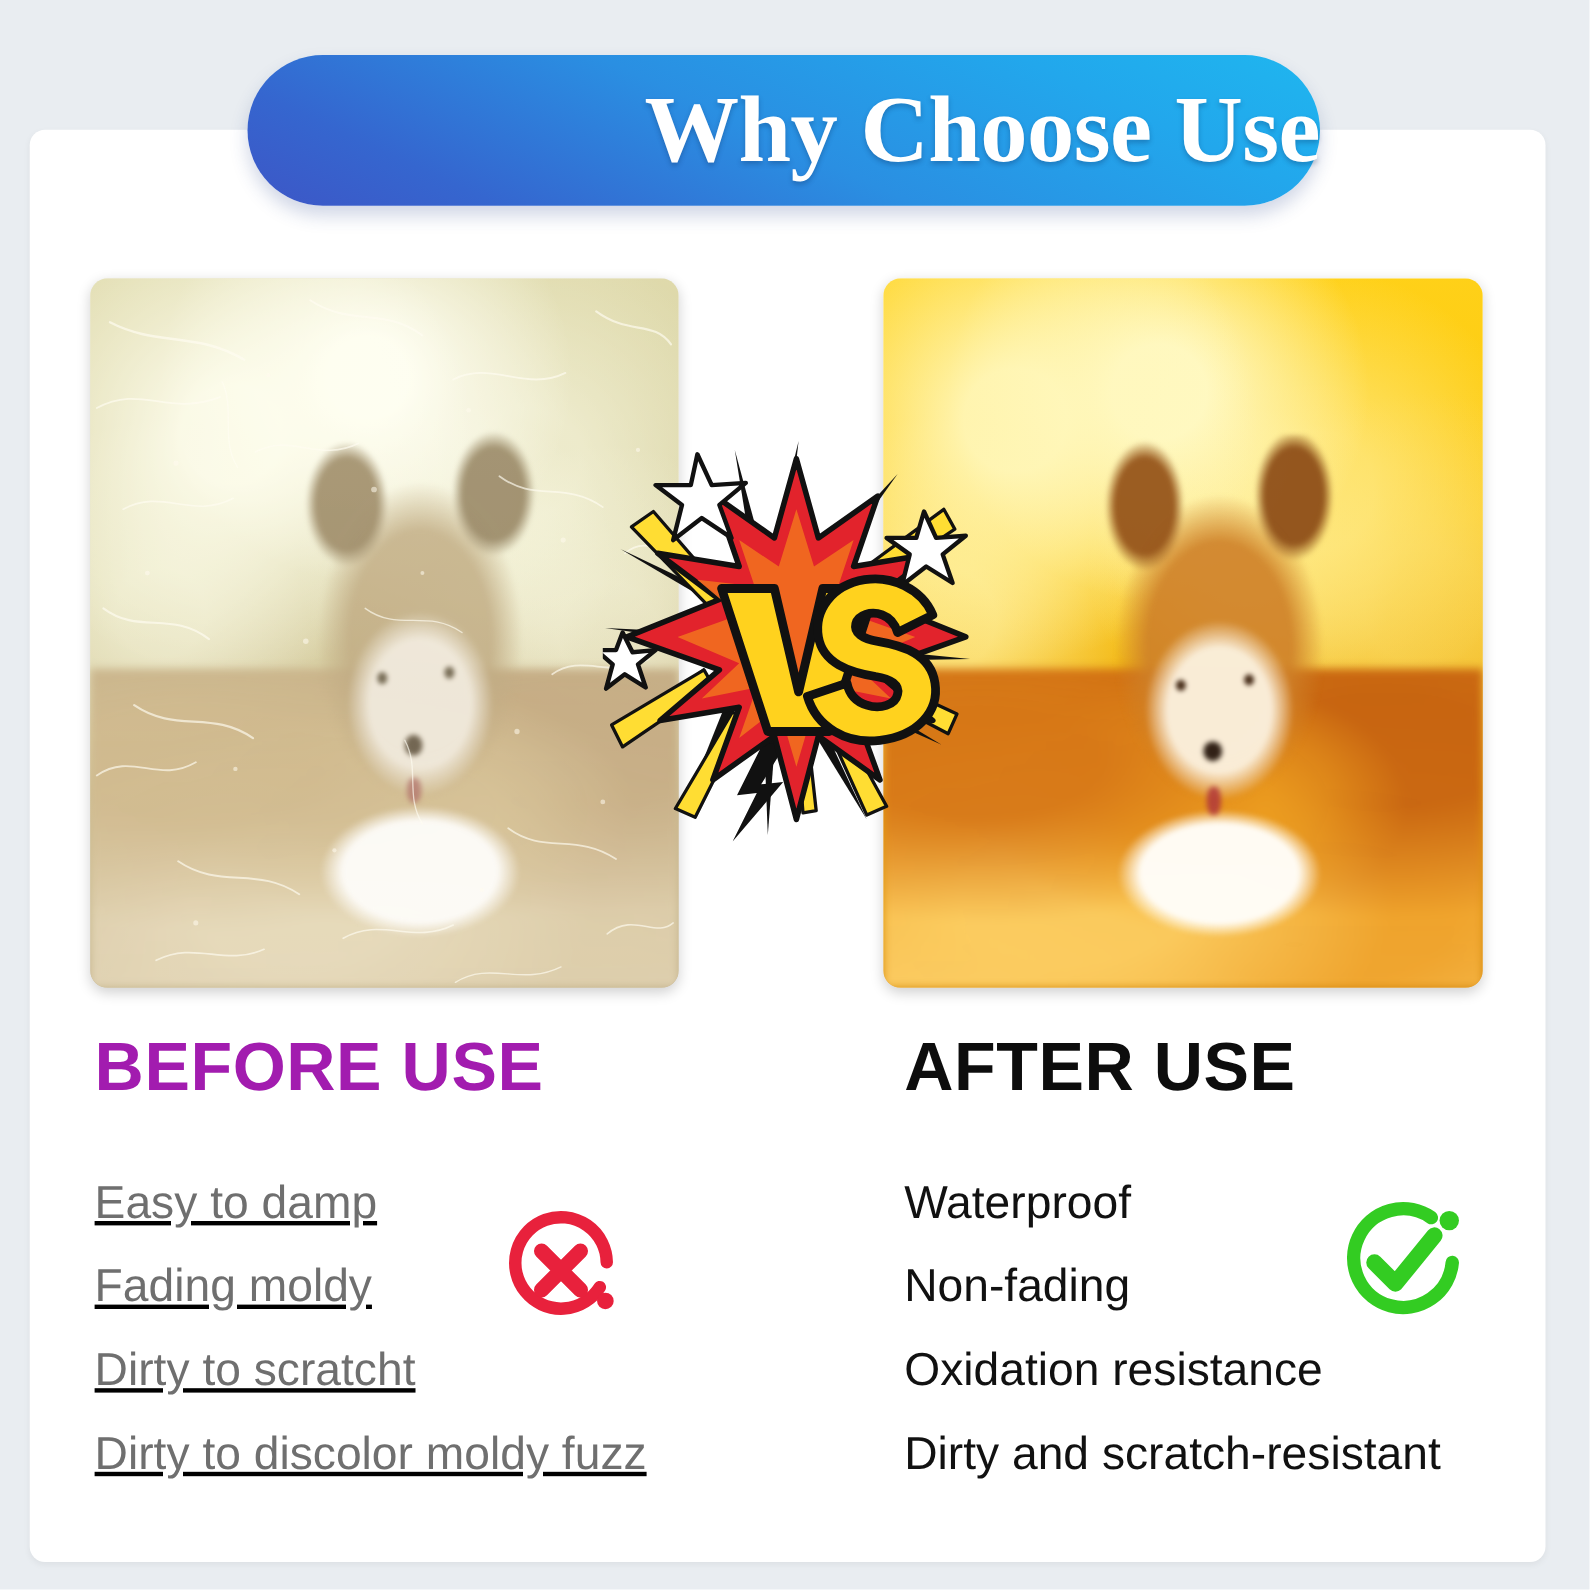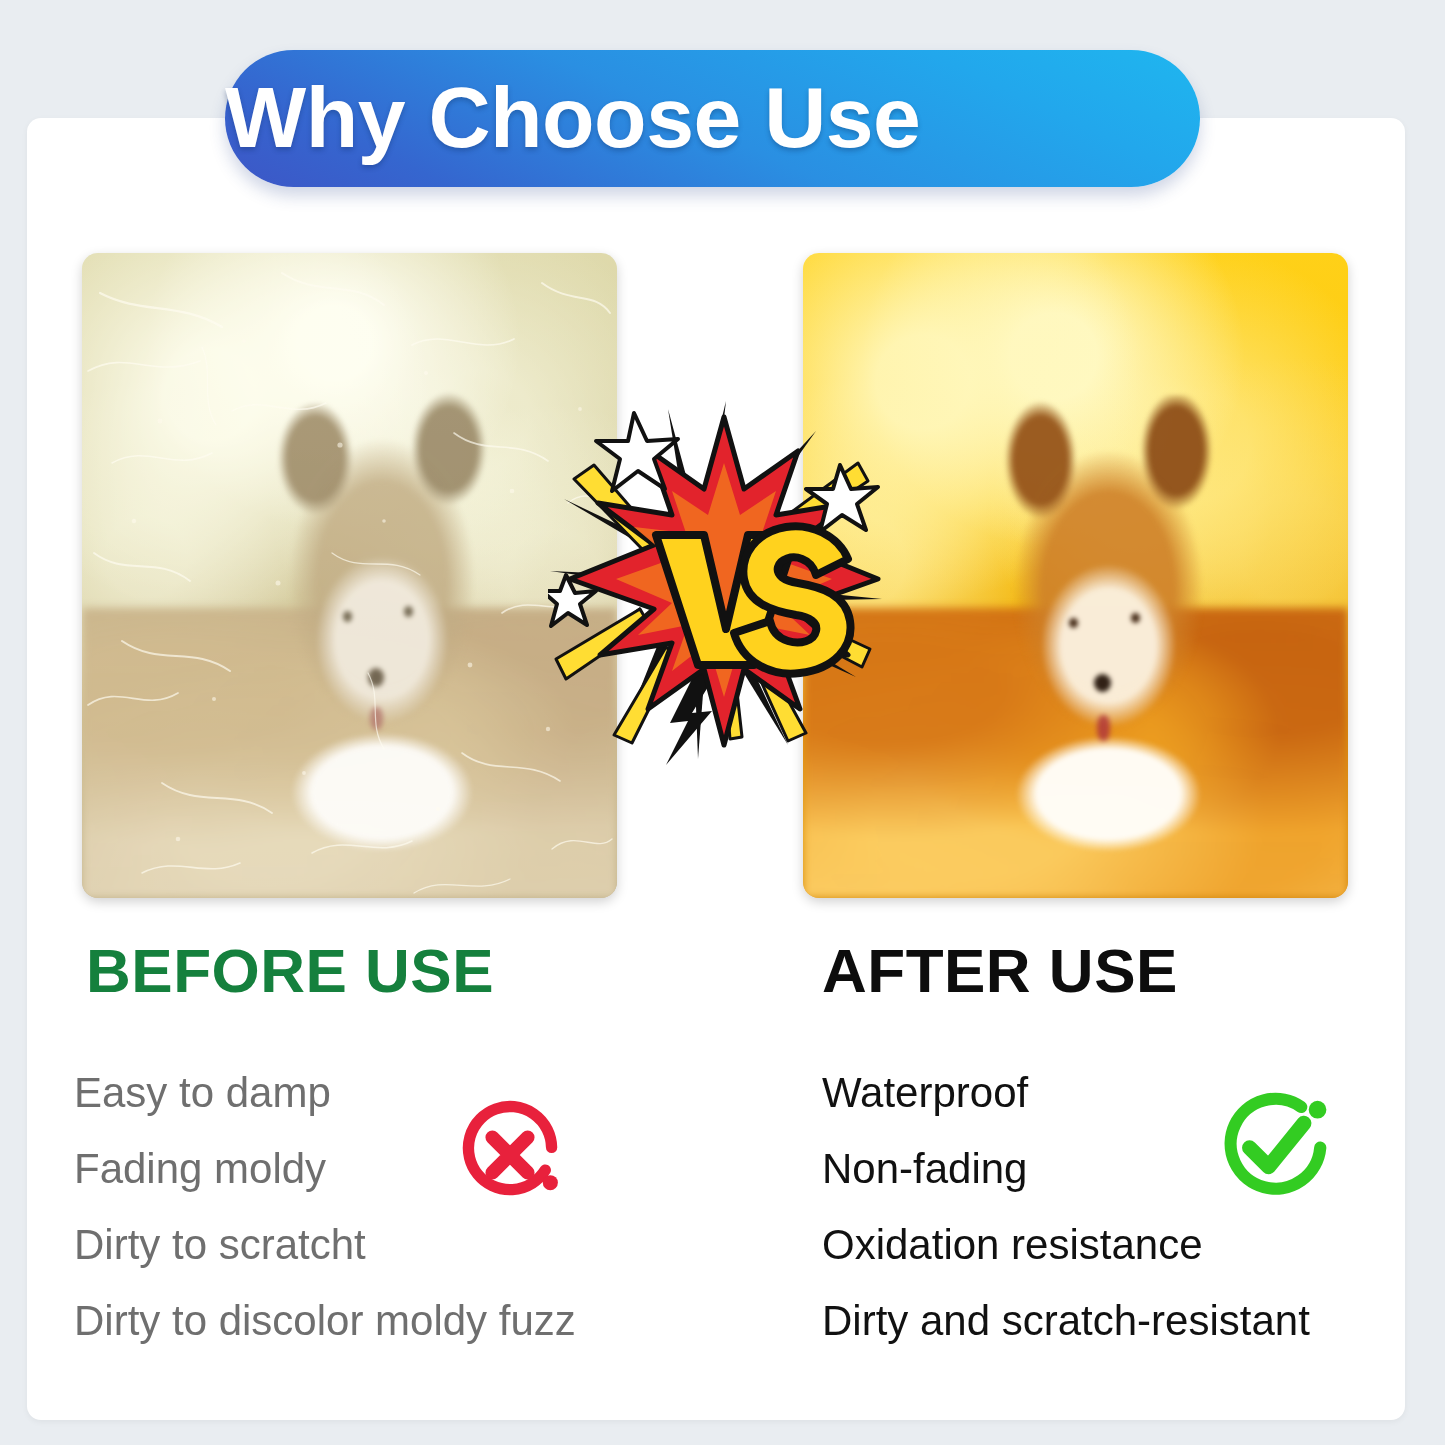--- a/index.html
+++ b/index.html
@@ -21,21 +21,21 @@
   
   .banner-wrap{
     position:absolute;left:225px;top:50px;width:975px;height:137px;
     z-index:5;
   }
   .banner{
     position:absolute;inset:0;
     border-radius:70px;
     background:linear-gradient(205deg,#1fb6ef 0%,#22a7ec 22%,#2a8fe2 52%,#3566cf 82%,#3d56c6 100%);
     box-shadow:0 9px 16px rgba(40,70,140,.22);
-    display:flex;align-items:center;justify-content:flex-start;
+    display:flex;align-items:center;justify-content:flex-end;font-family:Liberation Serif, serif;
   }
   .banner-title{
     color:#ffffff;
     font-size:86px;
     font-weight:bold;
     letter-spacing:-0.5px;
     line-height:1;
     white-space:nowrap;
     text-shadow:0 3px 5px rgba(10,40,90,.30);
     transform:translateY(-2px);
@@ -132,26 +132,26 @@
   .vs-burst{
     position:absolute;left:548px;top:393px;width:352px;height:372px;z-index:20;
   }
   .vs-burst svg{width:100%;height:100%;display:block;}
 
   
   .heading{
     position:absolute;font-size:62px;font-weight:bold;letter-spacing:0.5px;line-height:1;
     white-space:nowrap;
   }
-  .heading-before{left:86px;top:940px;color:#15803d;}
+  .heading-before{left:86px;top:940px;color:#a21caf;}
   .heading-after {left:822px;top:940px;color:#0d0d0d;}
 
   
   .list{position:absolute;width:640px;}
-  .list-before{left:74px;top:1055px;}
+  .list-before{left:86px;top:1055px;text-decoration:underline;}
   .list-after {left:822px;top:1055px;}
   .feat{
     font-size:42px;line-height:1;white-space:nowrap;font-weight:normal;
     height:76px;display:flex;align-items:center;
   }
   .list-before .feat{color:#6f6f6f;}
   .list-after  .feat{color:#111111;}
 
   
   .status-icon{position:absolute;}

